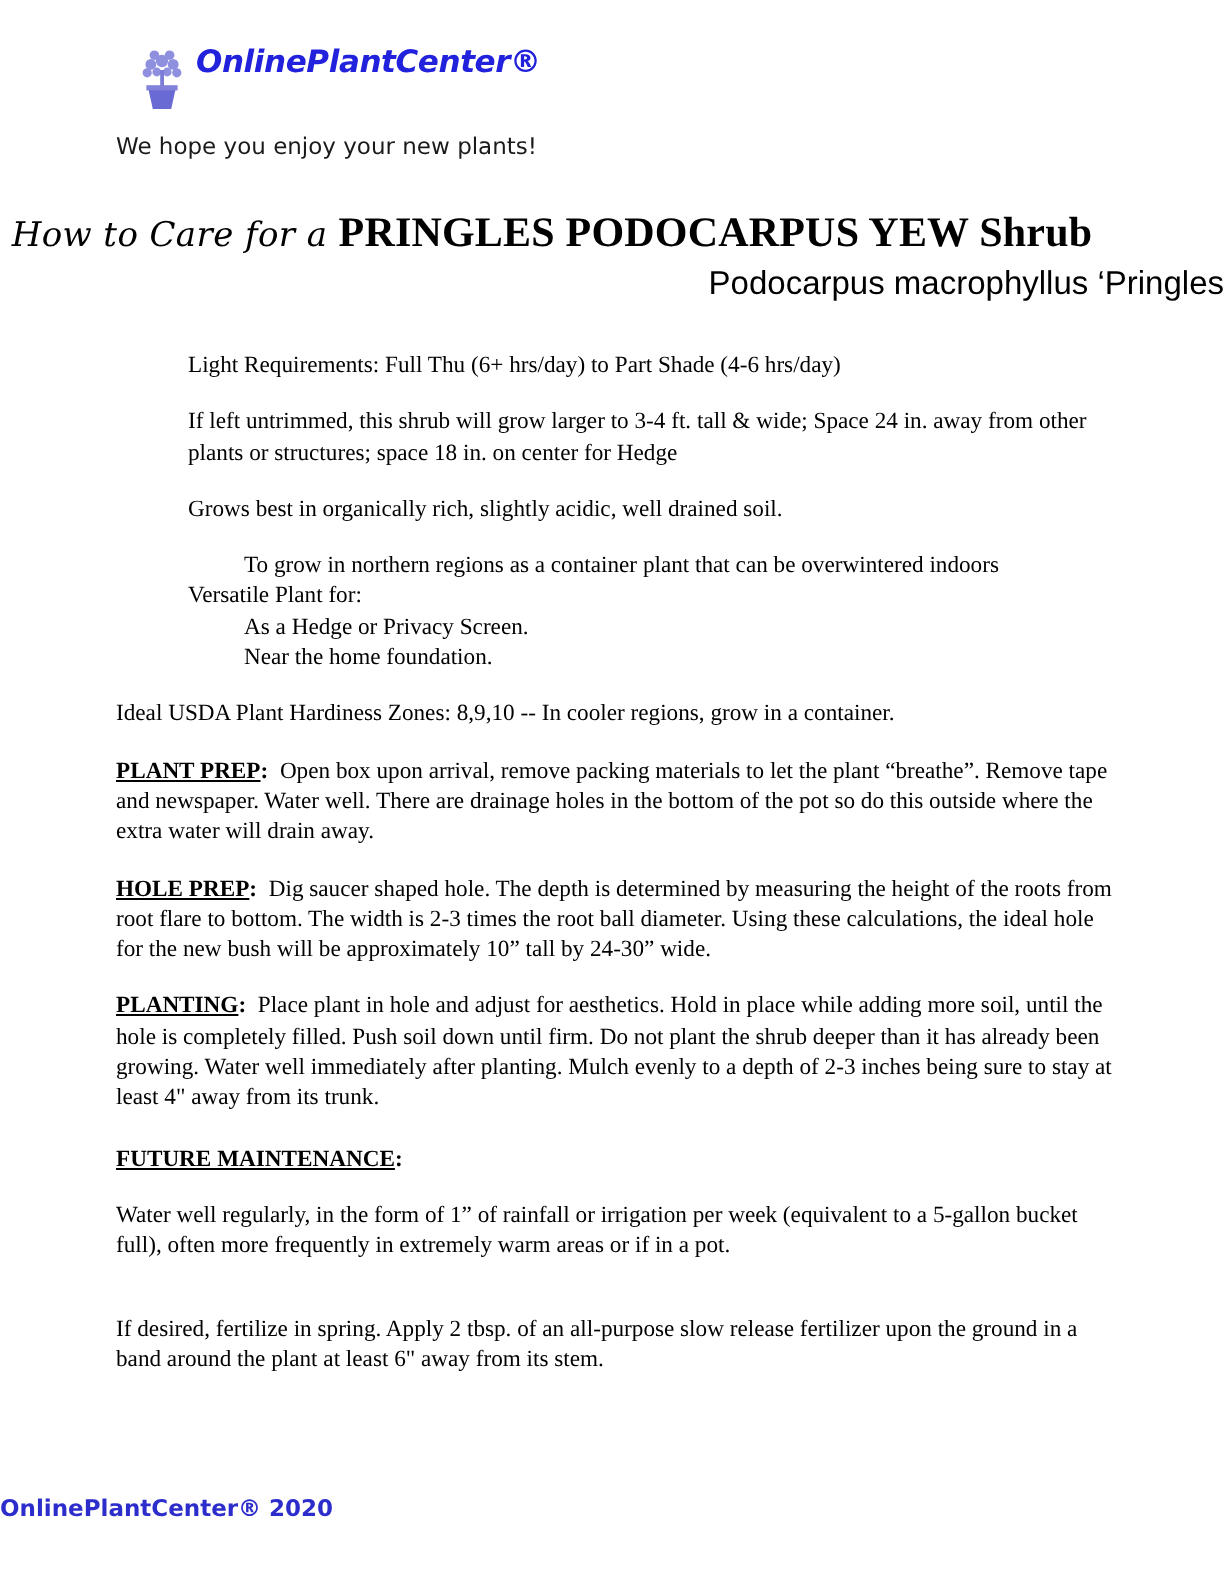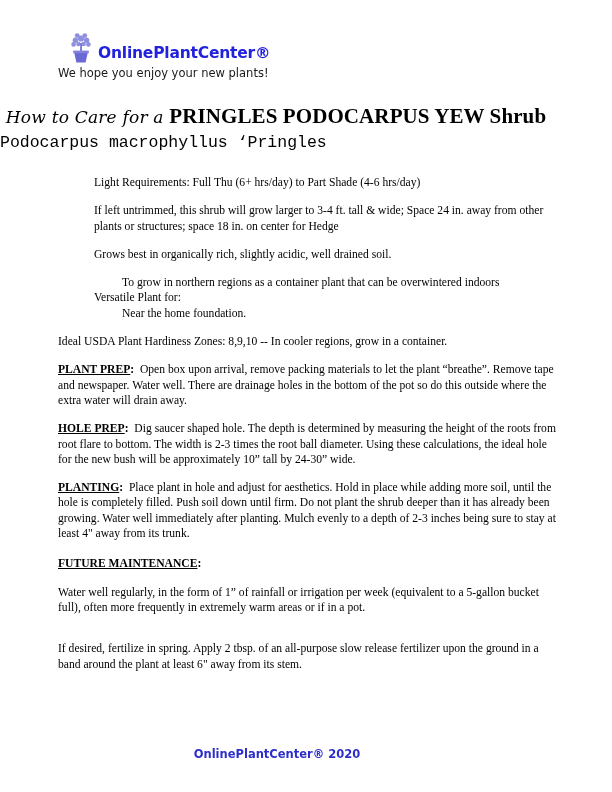--- a/index.html
+++ b/index.html
@@ -25,22 +25,23 @@
 
   
   .header {
     position: absolute;
     left: 58px;
     top: 24px;
     width: 500px;
   }
   .logo-row {
     display: flex;
-    align-items: flex-end;
+    align-items: flex-start;
     height: 40px;
+    font-style: italic;
   }
   .logo-mark {
     width: 26px;
     height: 32px;
     margin-left: 10px;
     margin-right: 4px;
     flex: none;
     display: block;
   }
   .logo-text {
@@ -82,22 +83,22 @@
     font-family: "Liberation Serif", serif;
     font-weight: bold;
     font-size: 21px;
     letter-spacing: 0.1px;
   }
   .title-sub {
     position: absolute;
     left: 0;
     top: 133px;
     width: 612px;
-    text-align: left;
-    font-family: Liberation Mono, monospace;
+    text-align: right;
+    font-family: Liberation Sans, sans-serif;
     font-size: 16.5px;
     white-space: nowrap;
   }
 
   
   .body {
     position: absolute;
     left: 58px;
     top: 162px;
     width: 500px;
@@ -117,21 +118,21 @@
   .gap-lg { height: 15px; }
   .ind1 { margin-left: 36px; }
   .ind2 { margin-left: 64px; }
 
   
   .footer {
     position: absolute;
     left: 0;
     top: 747px;
     width: 554px;
-    text-align: center;
+    text-align: left;
     font-family: "DejaVu Sans", sans-serif;
     font-weight: bold;
     font-size: 11.5px;
     color: #2d2dcc;
     white-space: nowrap;
   }
 </style>
 </head>
 <body>
 
@@ -173,20 +174,21 @@
 
     <div class="gap-md"></div>
     <p class="blk ind1">If left untrimmed, this shrub will grow larger to 3-4 ft. tall &amp;  wide; Space 24 in. away from other plants or structures; space 18 in. on center for Hedge</p>
 
     <div class="gap-md"></div>
     <p class="blk ind1">Grows best in organically rich, slightly acidic, well drained soil.</p>
 
     <div class="gap-md"></div>
     <p class="blk ind2">To grow in northern regions as a container plant that can be overwintered indoors</p>
     <p class="blk ind1">Versatile Plant for:</p>
+    <p class="blk ind2">As a Hedge or Privacy Screen.</p>
     <p class="blk ind2">Near the home foundation.</p>
 
     <div class="gap-md"></div>
     <p class="blk">Ideal USDA Plant Hardiness Zones: 8,9,10 -- In cooler regions, grow in a container.</p>
 
     <div class="gap-md"></div>
     <p class="blk"><span class="sec-head"><u>PLANT PREP</u><span>:</span></span><span>&nbsp; </span><span>Open box upon arrival, remove packing materials to let the plant “breathe”.  Remove tape and newspaper.  Water well.  There are drainage holes in the bottom of the pot so do this outside where the extra water will drain away.</span></p>
 
     <div class="gap-md"></div>
     <p class="blk"><span class="sec-head"><u>HOLE PREP</u><span>:</span></span><span>&nbsp; </span><span>Dig saucer shaped hole. The depth is determined by measuring the height of the roots from root flare to bottom. The width is 2-3 times the root ball diameter. Using these calculations, the ideal hole for the new bush will be approximately 10” tall by 24-30” wide.</span></p>

